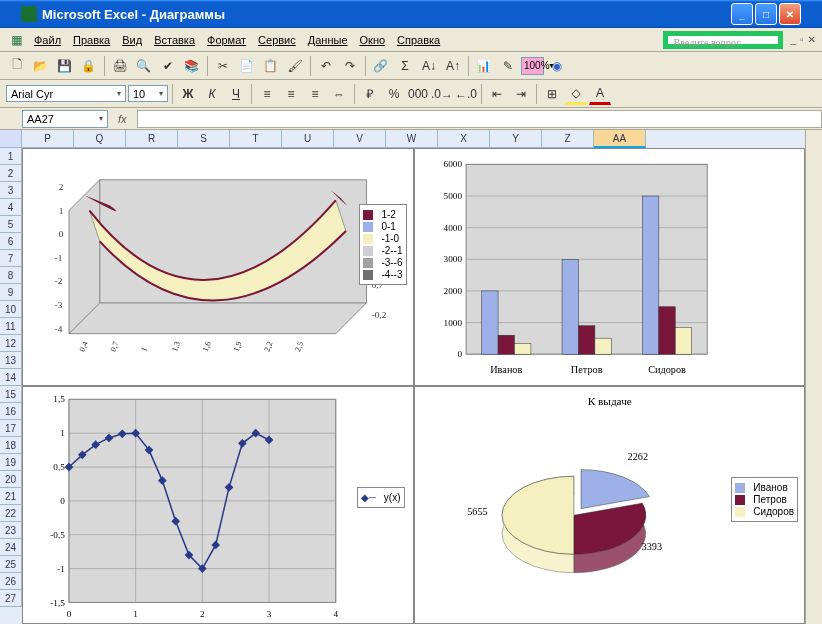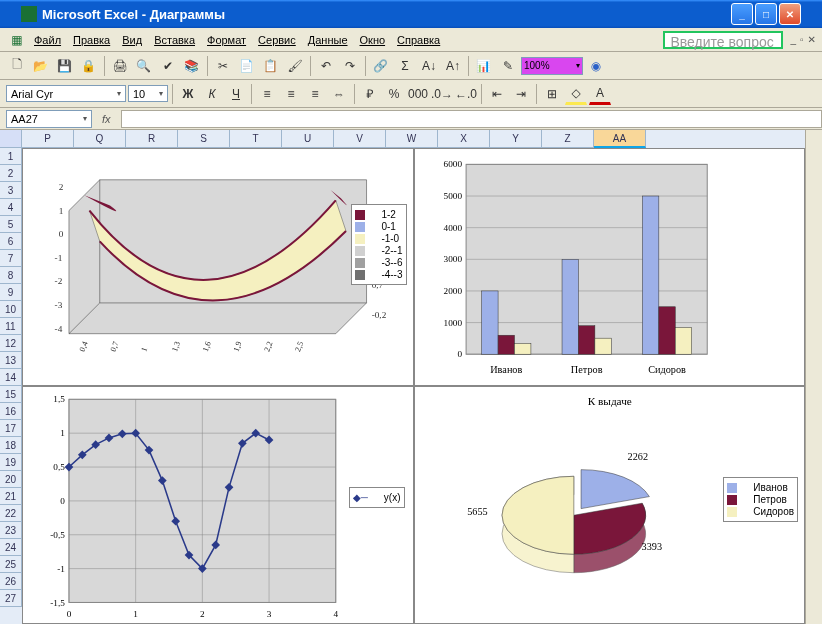--- a/index.html
+++ b/index.html
@@ -6,49 +6,49 @@
 body { font-family: Tahoma, Arial, sans-serif; font-size: 11px; background: #ece9d8; width: 822px; height: 624px; overflow: hidden; }
 .titlebar { background: linear-gradient(to bottom, #3a93ff 0%, #0c5dce 8%, #0c5dce 92%, #084db8 100%); height: 28px; display: flex; align-items: center; padding: 0 21px; color: white; font-weight: bold; font-size: 13px; }
 .titlebar .icon { width: 16px; height: 16px; background: #1a7033; margin-right: 5px; }
 .titlebar .spacer { flex: 1; }
 .titlebar .winbtn { width: 22px; height: 22px; margin-left: 2px; border: 1px solid #fff; border-radius: 3px; display: flex; align-items: center; justify-content: center; font-weight: bold; font-size: 10px; }
 .winbtn.min, .winbtn.max { background: linear-gradient(#4a9eff,#2676e8); }
 .winbtn.close { background: linear-gradient(#f0a080,#e04a2a); }
 .menubar { background: #ece9d8; height: 24px; display: flex; align-items: center; padding: 2px 6px; border-bottom: 1px solid #aca899; }
 .menubar .mitem { padding: 2px 6px; cursor: default; }
 .menubar .mitem u { text-decoration: underline; }
-.menubar .questionbox { margin-left: auto; color: #999; border: 2px solid #22c55e; background: white; padding: 1px 6px; width: 120px; height: 18px; font-size: 14px; }
+.menubar .questionbox { margin-left: auto; color: #999; border: 5px solid #22c55e; background: white; padding: 1px 6px; width: 120px; height: 18px; font-size: 10px; font-family: Liberation Serif, serif; }
 .menubar .docctrl { margin-left: 8px; display: flex; gap: 4px; color: #555; font-size: 10px; }
 .toolbar { background: #ece9d8; height: 28px; display: flex; align-items: center; padding: 2px 6px; gap: 2px; border-bottom: 1px solid #aca899; }
 .tbtn { width: 22px; height: 22px; border: 1px solid transparent; display: flex; align-items: center; justify-content: center; font-size: 12px; color: #333; }
 .tsep { width: 1px; height: 20px; background: #aca899; margin: 0 2px; }
-.zoombox { border: 1px solid #7f9db9; background: #d946ef; width: 62px; height: 18px; font-size: 10px; padding: 0 2px; display: flex; align-items: center; }
+.zoombox { border: 1px solid #7f9db9; background: #f9a8d4; width: 23px; height: 18px; font-size: 10px; padding: 0 2px; display: flex; align-items: center; }
 .fmtbar { background: #ece9d8; height: 28px; display: flex; align-items: center; padding: 2px 6px; gap: 2px; border-bottom: 1px solid #aca899; }
 .combo { border: 1px solid #7f9db9; background: white; height: 17px; font-size: 11px; padding: 0 4px; display: flex; align-items: center; }
 .combo .dd { margin-left: auto; color: #555; font-size: 8px; }
 .fmtbar .bold { font-weight: bold; }
 .fmtbar .ital { font-style: italic; }
 .fmtbar .uline { text-decoration: underline; }
 .formulabar { background: #ece9d8; height: 22px; display: flex; align-items: center; border-bottom: 1px solid #aca899; }
-.namebox { border: 1px solid #7f9db9; background: white; width: 86px; height: 18px; margin-left: 6px; padding: 0 4px; display: flex; align-items: center; font-size: 11px; }
+.namebox { border: 1px solid #7f9db9; background: white; width: 86px; height: 18px; margin-left: 22px; padding: 0 4px; display: flex; align-items: center; font-size: 11px; }
 .fxlbl { margin: 0 10px; font-style: italic; color: #555; }
 .fxinput { flex: 1; border: 1px solid #aca899; background: white; height: 18px; }
 .sheet { display: flex; height: 494px; background: white; }
 .rowhdrs { width: 22px; background: #e4ecf7; }
 .corner { height: 18px; background: #d6dff7; border-right: 1px solid #9eb6ce; border-bottom: 1px solid #9eb6ce; }
 .rowhdr { height: 17px; font-size: 10px; text-align: center; border-right: 1px solid #9eb6ce; border-bottom: 1px solid #9eb6ce; line-height: 17px; color: #335; }
 .gridarea { flex: 1; overflow: hidden; position: relative; }
 .colhdrs { display: flex; height: 18px; background: #e4ecf7; }
 .colhdr { width: 52px; font-size: 10px; text-align: center; border-right: 1px solid #9eb6ce; border-bottom: 1px solid #9eb6ce; line-height: 18px; color: #335; }
 .colhdr.sel { background: #f9d799; border-bottom: 2px solid #0ea5e9; }
 .chartgrid { position: absolute; top: 18px; left: 0; right: 0; bottom: 0; display: grid; grid-template-columns: 1fr 1fr; grid-template-rows: 1fr 1fr; background: #fff; }
 .chartcell { border: 1px solid #888; position: relative; background: #fff; overflow: hidden; }
 .chartcell svg { width: 100%; height: 100%; }
 .legend { background: white; font-size: 10px; padding: 3px; border: 1px solid #888; position: absolute; }
-.legend div { display: flex; align-items: center; gap: 16px; margin: 1px 0; }
+.legend div { display: flex; align-items: center; gap: 8px; margin: 1px 0; }
 .legend .sw { width: 10px; height: 10px; }
 .vscroll { width: 17px; background: #ece9d8; border-left: 1px solid #aca899; }
 text { font-family: Tahoma; }
 </style>
 </head>
 <body>
 
 <div class="titlebar">
   <div class="icon"></div>
   <span>Microsoft Excel - Диаграммы</span>

